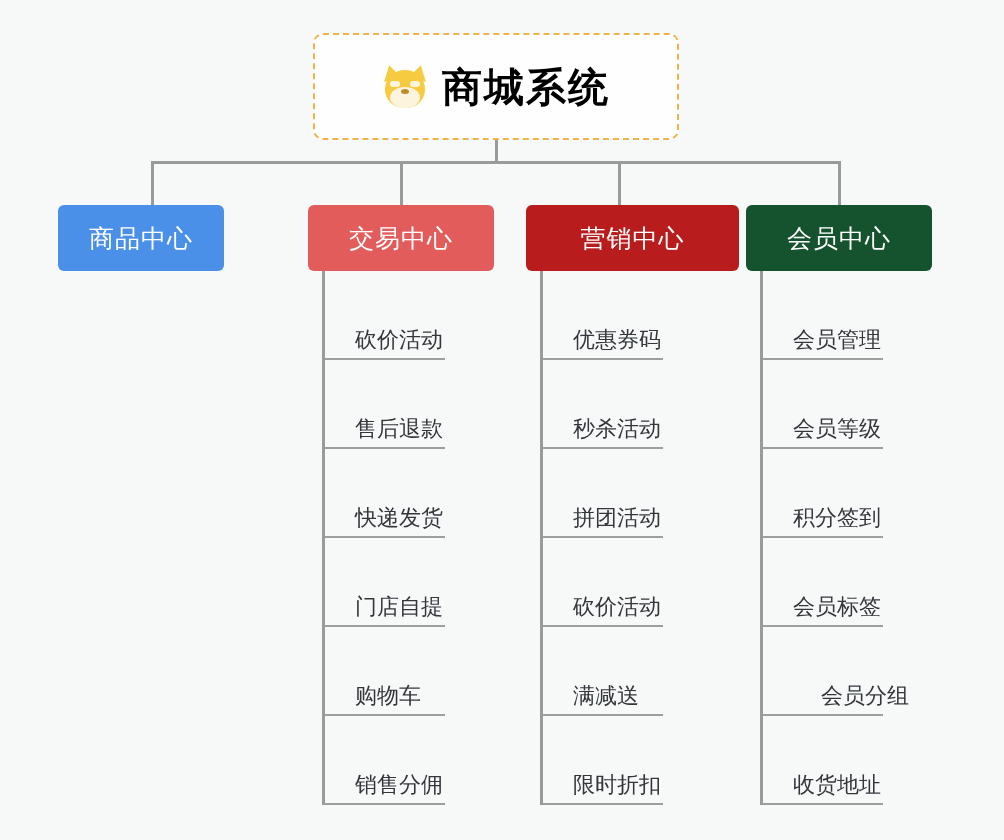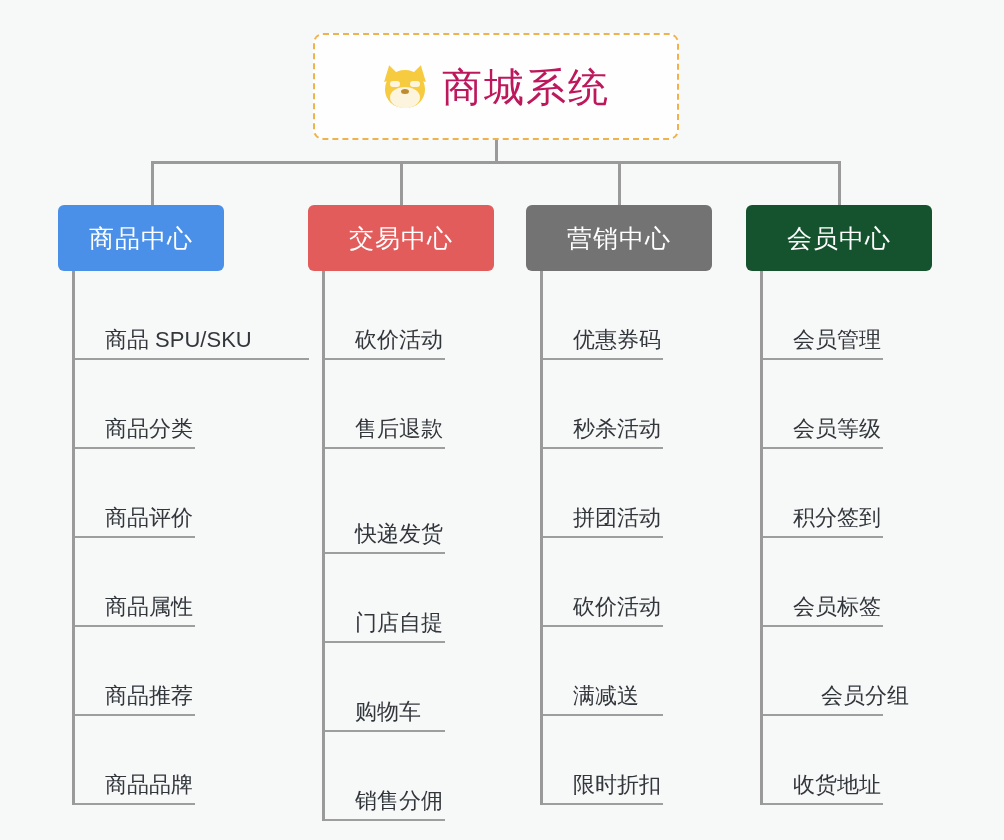--- a/index.html
+++ b/index.html
@@ -32,24 +32,24 @@
     border: 2px dashed #f0b24a;
     border-radius: 10px;
     background: #fefefe;
     display: flex;
     align-items: center;
     justify-content: center;
     gap: 14px;
   }
   #root-title {
     font-size: 40px;
-    color: #be185d;
+    color: #000000;
     letter-spacing: 2px;
     line-height: 1;
-    font-weight: 400;
+    font-weight: 700;
     white-space: nowrap;
   }
 
   
   .dog {
     position: relative;
     width: 46px;
     height: 46px;
     flex: 0 0 46px;
   }
@@ -168,66 +168,46 @@
     <div class="conn h" style="left: 150.5px; top: 161px; width: 690.5px;"></div>
     <div class="conn v" style="left: 150.5px; top: 161px; height: 44px;"></div>
     <div class="conn v" style="left: 400px; top: 161px; height: 44px;"></div>
     <div class="conn v" style="left: 618px; top: 161px; height: 44px;"></div>
     <div class="conn v" style="left: 838px; top: 161px; height: 44px;"></div>
   </div>
 
 <div id="columns">
     <div class="column" style="left: 58px; width: 257px;">
       <div class="col-header" style="width: 166px; background: rgb(74, 144, 232);">商品中心</div>
-      <div class="col-body">
-        <div class="col-item" style="width: 234px;">
-          <span class="col-item-label">商品 SPU/SKU</span>
-        </div>
-        <div class="col-item" style="width: 120px;">
-          <span class="col-item-label">商品分类</span>
-        </div>
-        <div class="col-item" style="width: 120px;">
-          <span class="col-item-label">商品评价</span>
-        </div>
-        <div class="col-item" style="width: 120px;">
-          <span class="col-item-label">商品属性</span>
-        </div>
-        <div class="col-item" style="width: 120px;">
-          <span class="col-item-label">商品推荐</span>
-        </div>
-        <div class="col-item" style="width: 120px;">
-          <span class="col-item-label">商品品牌</span>
-        </div>
-      </div>
     </div>
     <div class="column" style="left: 308px; width: 256px;">
       <div class="col-header" style="width: 186px; background: rgb(226, 92, 92);">交易中心</div>
       <div class="col-body">
         <div class="col-item" style="width: 120px;">
           <span class="col-item-label">砍价活动</span>
         </div>
         <div class="col-item" style="width: 120px;">
           <span class="col-item-label">售后退款</span>
         </div>
-        <div class="col-item" style="width: 120px; margin-top: 16px;">
+        <div class="col-item" style="width: 120px;">
           <span class="col-item-label">快递发货</span>
         </div>
         <div class="col-item" style="width: 120px;">
           <span class="col-item-label">门店自提</span>
         </div>
         <div class="col-item" style="width: 120px;">
           <span class="col-item-label">购物车</span>
         </div>
         <div class="col-item" style="width: 120px;">
           <span class="col-item-label">销售分佣</span>
         </div>
       </div>
     </div>
     <div class="column" style="left: 526px; width: 256px;">
-      <div class="col-header" style="width: 186px; background: #737373;">营销中心</div>
+      <div class="col-header" style="width: 213px; background: #b91c1c;">营销中心</div>
       <div class="col-body">
         <div class="col-item" style="width: 120px;">
           <span class="col-item-label">优惠券码</span>
         </div>
         <div class="col-item" style="width: 120px;">
           <span class="col-item-label">秒杀活动</span>
         </div>
         <div class="col-item" style="width: 120px;">
           <span class="col-item-label">拼团活动</span>
         </div>

